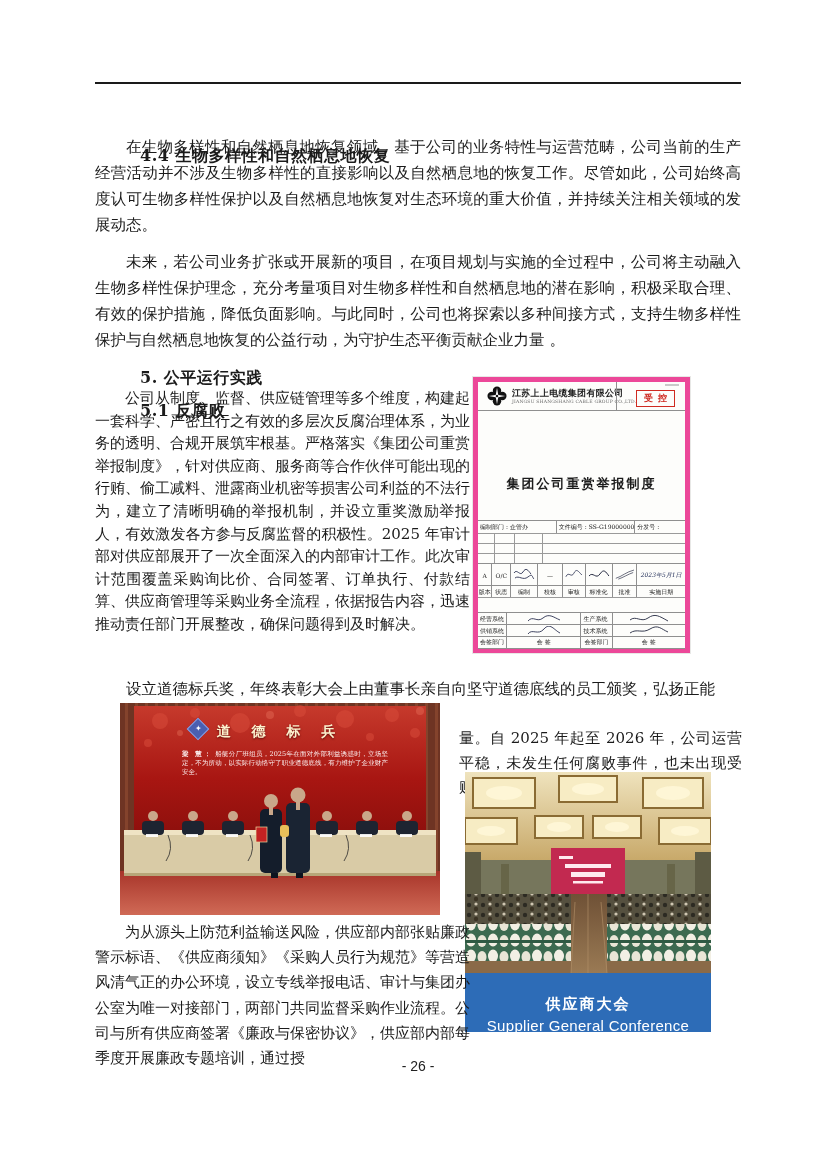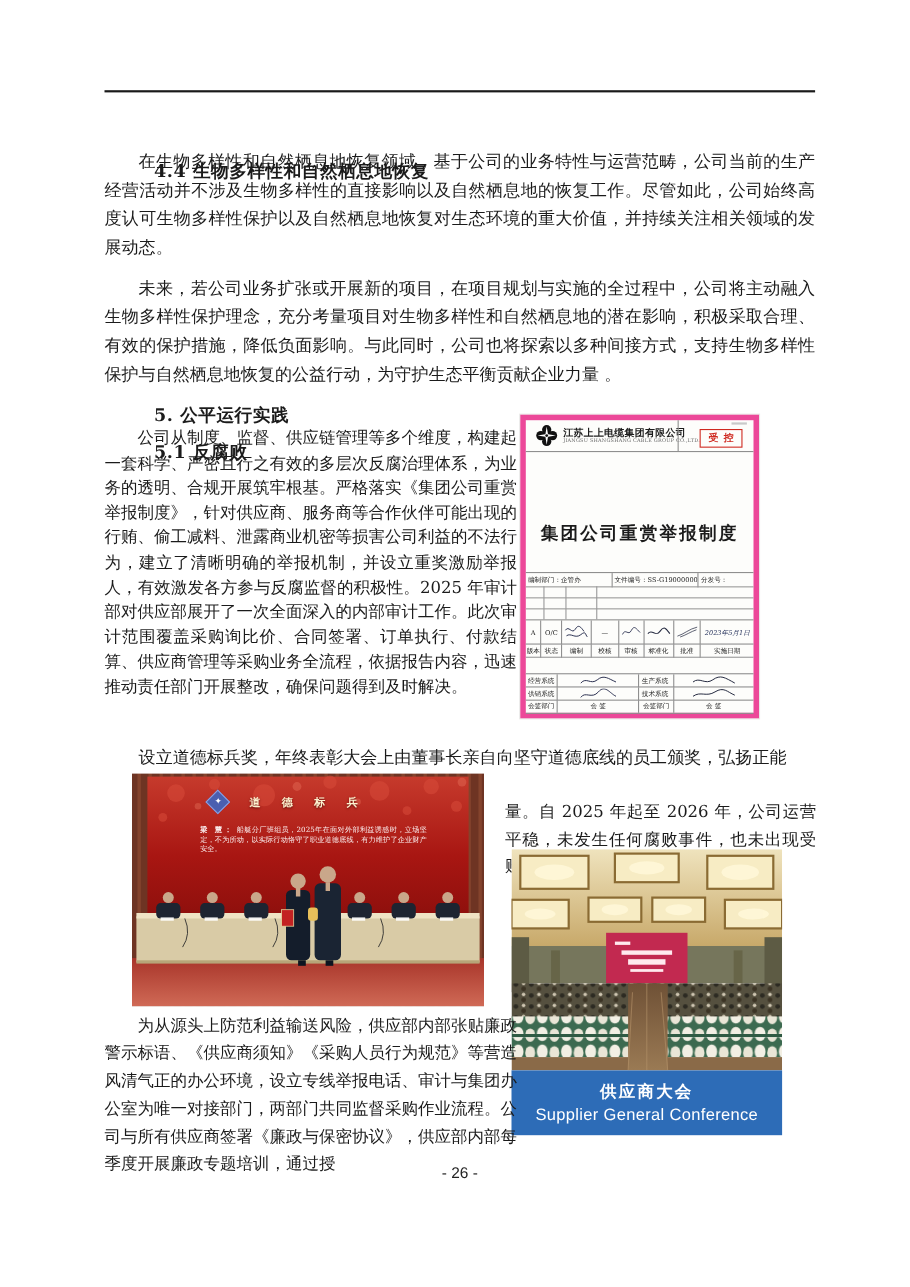--- a/index.html
+++ b/index.html
@@ -25,49 +25,49 @@
   .doc-fig{left:473px;top:377px;width:207px;height:266px;background:#fdfdfb;
            border:5px solid #ec4899;box-shadow:0 0 0 1px #e8e8e6;font-family:"DejaVu Serif",serif;}
   .doc-head{position:absolute;left:0;top:0;right:0;height:28px;border-bottom:1px solid #8f8f8f;}
   .doc-logo{position:absolute;left:8px;top:3px;width:22px;height:22px;}
   .doc-co-cn{position:absolute;left:34px;top:5px;font-size:9px;font-weight:bold;white-space:nowrap;letter-spacing:0.3px;}
   .doc-co-en{position:absolute;left:34px;top:17px;font-size:4.5px;color:#666;white-space:nowrap;letter-spacing:0.2px;}
   .doc-head-div{position:absolute;left:138px;top:0;width:1px;height:28px;background:#8f8f8f;}
   .doc-ctl-mark{position:absolute;right:6px;top:2px;width:14px;height:2px;background:#c9c9c9;}
   .doc-stamp{position:absolute;right:10px;top:8px;border:1.5px solid #cf2a21;color:#cf2a21;
              font-size:9px;font-weight:bold;letter-spacing:5px;padding:1px 2px 1px 7px;white-space:nowrap;}
-  .doc-title{position:absolute;left:0;right:0;top:93px;text-align:center;font-size:16px;
+  .doc-title{position:absolute;left:0;right:0;top:93px;text-align:center;font-size:13px;
              font-weight:bold;letter-spacing:2px;white-space:nowrap;}
   .doc-row{position:absolute;left:0;right:0;display:flex;border-top:1px solid #8f8f8f;font-size:6px;color:#222;}
   .doc-cell{border-right:1px solid #8f8f8f;overflow:hidden;white-space:nowrap;display:flex;align-items:center;padding:0 2px;box-sizing:border-box;}
   .doc-cell:last-child{border-right:none;}
   .doc-cell.c{justify-content:center;}
   .vline{position:absolute;width:1px;background:#9a9a9a;}
   .hline{position:absolute;left:0;right:0;height:1px;background:#9a9a9a;}
   .sig{display:block;}
   .doc-date{font-size:6px;font-style:italic;color:#1d2a55;white-space:nowrap;}
 
   
   .stage-fig{left:120px;top:703px;width:320px;height:212px;overflow:hidden;}
   .stage-title{position:absolute;left:0;right:0;top:20px;text-align:center;color:#fdf2cf;
-               font-size:10px;font-weight:bold;letter-spacing:8px;white-space:nowrap;
+               font-size:14px;font-weight:bold;letter-spacing:8px;white-space:nowrap;
                text-shadow:0 1px 2px #5e0b08;}
   .stage-cap{position:absolute;left:62px;top:47px;width:206px;color:#fbeeee;font-size:6.5px;
              line-height:9px;text-align:justify;}
   .stage-cap b{letter-spacing:2px;}
   .stage-logo{position:absolute;left:70px;top:18px;width:14px;height:14px;transform:rotate(45deg);
               background:#4a5fb0;border:1px solid #8fa0e0;display:flex;align-items:center;justify-content:center;}
   .stage-logo span{transform:rotate(-45deg);color:#fff;font-size:8px;line-height:8px;}
 
   
   .conf-fig{left:465px;top:772px;width:246px;}
   .conf-photo{width:246px;height:201px;display:block;}
   .conf-caption{width:246px;height:59px;background:#2d6cb7;color:#fff;text-align:center;
                 font-family:"Liberation Sans",sans-serif;}
-  .conf-cn{padding-top:10px;font-size:15px;font-weight:bold;letter-spacing:2px;}
+  .conf-cn{padding-top:22px;font-size:15px;font-weight:bold;letter-spacing:2px;}
   .conf-en{font-size:15px;margin-top:3px;letter-spacing:0.3px;}
 </style>
 </head>
 <body>
 
 <div class="page">
 
   <div class="abs rule"></div>
 
   <div class="abs heading h44">4.4 生物多样性和自然栖息地恢复</div>

